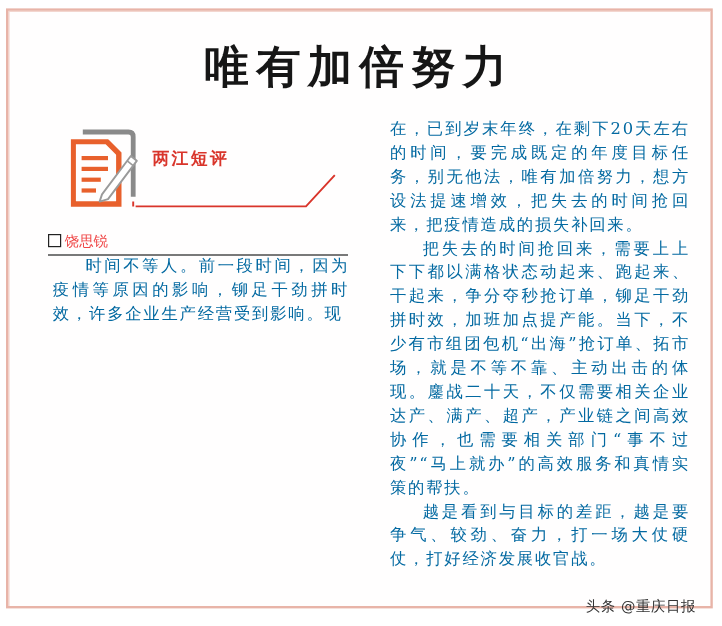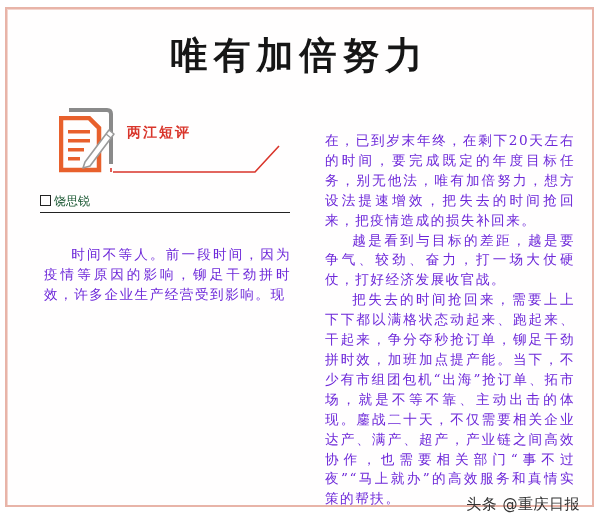--- a/index.html
+++ b/index.html
@@ -67,40 +67,39 @@
     left: 0;
     top: 0;
   }
   
   .byline {
     position: absolute;
     left: 33px;
     top: 184px;
     width: 250px;
     font-size: 12px;
-    color: #14532d;
+    color: #ef4444;
     padding-bottom: 2px;
     border-bottom: 1.5px solid #222;
   }
   .byline .box {
     display: inline-block;
     width: 9px;
     height: 9px;
     border: 1.2px solid #222;
     margin-right: 3px;
     vertical-align: -1px;
   }
   .col {
     position: absolute;
     font-size: 13.6px;
     line-height: 19.9px;
-    color: #6d28d9;
+    color: #0369a1;
     text-align: justify;
     letter-spacing: 1.5px;
-    margin-top: 32px;
   }
   .col-left {
     left: 37px;
     top: 204px;
     width: 247px;
   }
   .col-right {
     left: 318px;
     top: 90px;
     width: 250px;
@@ -110,21 +109,21 @@
     text-indent: 2em;
   }
   .col p.cont {
     text-indent: 0;
   }
   .watermark {
     position: absolute;
     right: 22px;
     bottom: 8px;
     font-family: "DejaVu Sans", "Liberation Sans", sans-serif;
-    font-size: 15px;
+    font-size: 12px;
     color: #333;
     letter-spacing: 0.5px;
   }
 </style>
 </head>
 <body>
 
 <div class="clipping">
 
   <div class="title">唯有加倍努力</div>
@@ -154,19 +153,19 @@
   <div class="byline">
     <span class="box"></span><span>饶思锐</span>
   </div>
 
   <div class="col col-left">
     <p>时间不等人。前一段时间，因为疫情等原因的影响，铆足干劲拼时效，许多企业生产经营受到影响。现</p>
   </div>
 
   <div class="col col-right">
     <p class="cont">在，已到岁末年终，在剩下20天左右的时间，要完成既定的年度目标任务，别无他法，唯有加倍努力，想方设法提速增效，把失去的时间抢回来，把疫情造成的损失补回来。</p>
+    <p>把失去的时间抢回来，需要上上下下都以满格状态动起来、跑起来、干起来，争分夺秒抢订单，铆足干劲拼时效，加班加点提产能。当下，不少有市组团包机“出海”抢订单、拓市场，就是不等不靠、主动出击的体现。鏖战二十天，不仅需要相关企业达产、满产、超产，产业链之间高效协作，也需要相关部门“事不过夜”“马上就办”的高效服务和真情实策的帮扶。</p>
     <p>越是看到与目标的差距，越是要争气、较劲、奋力，打一场大仗硬仗，打好经济发展收官战。</p>
-    <p>把失去的时间抢回来，需要上上下下都以满格状态动起来、跑起来、干起来，争分夺秒抢订单，铆足干劲拼时效，加班加点提产能。当下，不少有市组团包机“出海”抢订单、拓市场，就是不等不靠、主动出击的体现。鏖战二十天，不仅需要相关企业达产、满产、超产，产业链之间高效协作，也需要相关部门“事不过夜”“马上就办”的高效服务和真情实策的帮扶。</p>
   </div>
 
 </div>
 
 <div class="watermark">头条 @重庆日报</div>
 
 </body></html>

